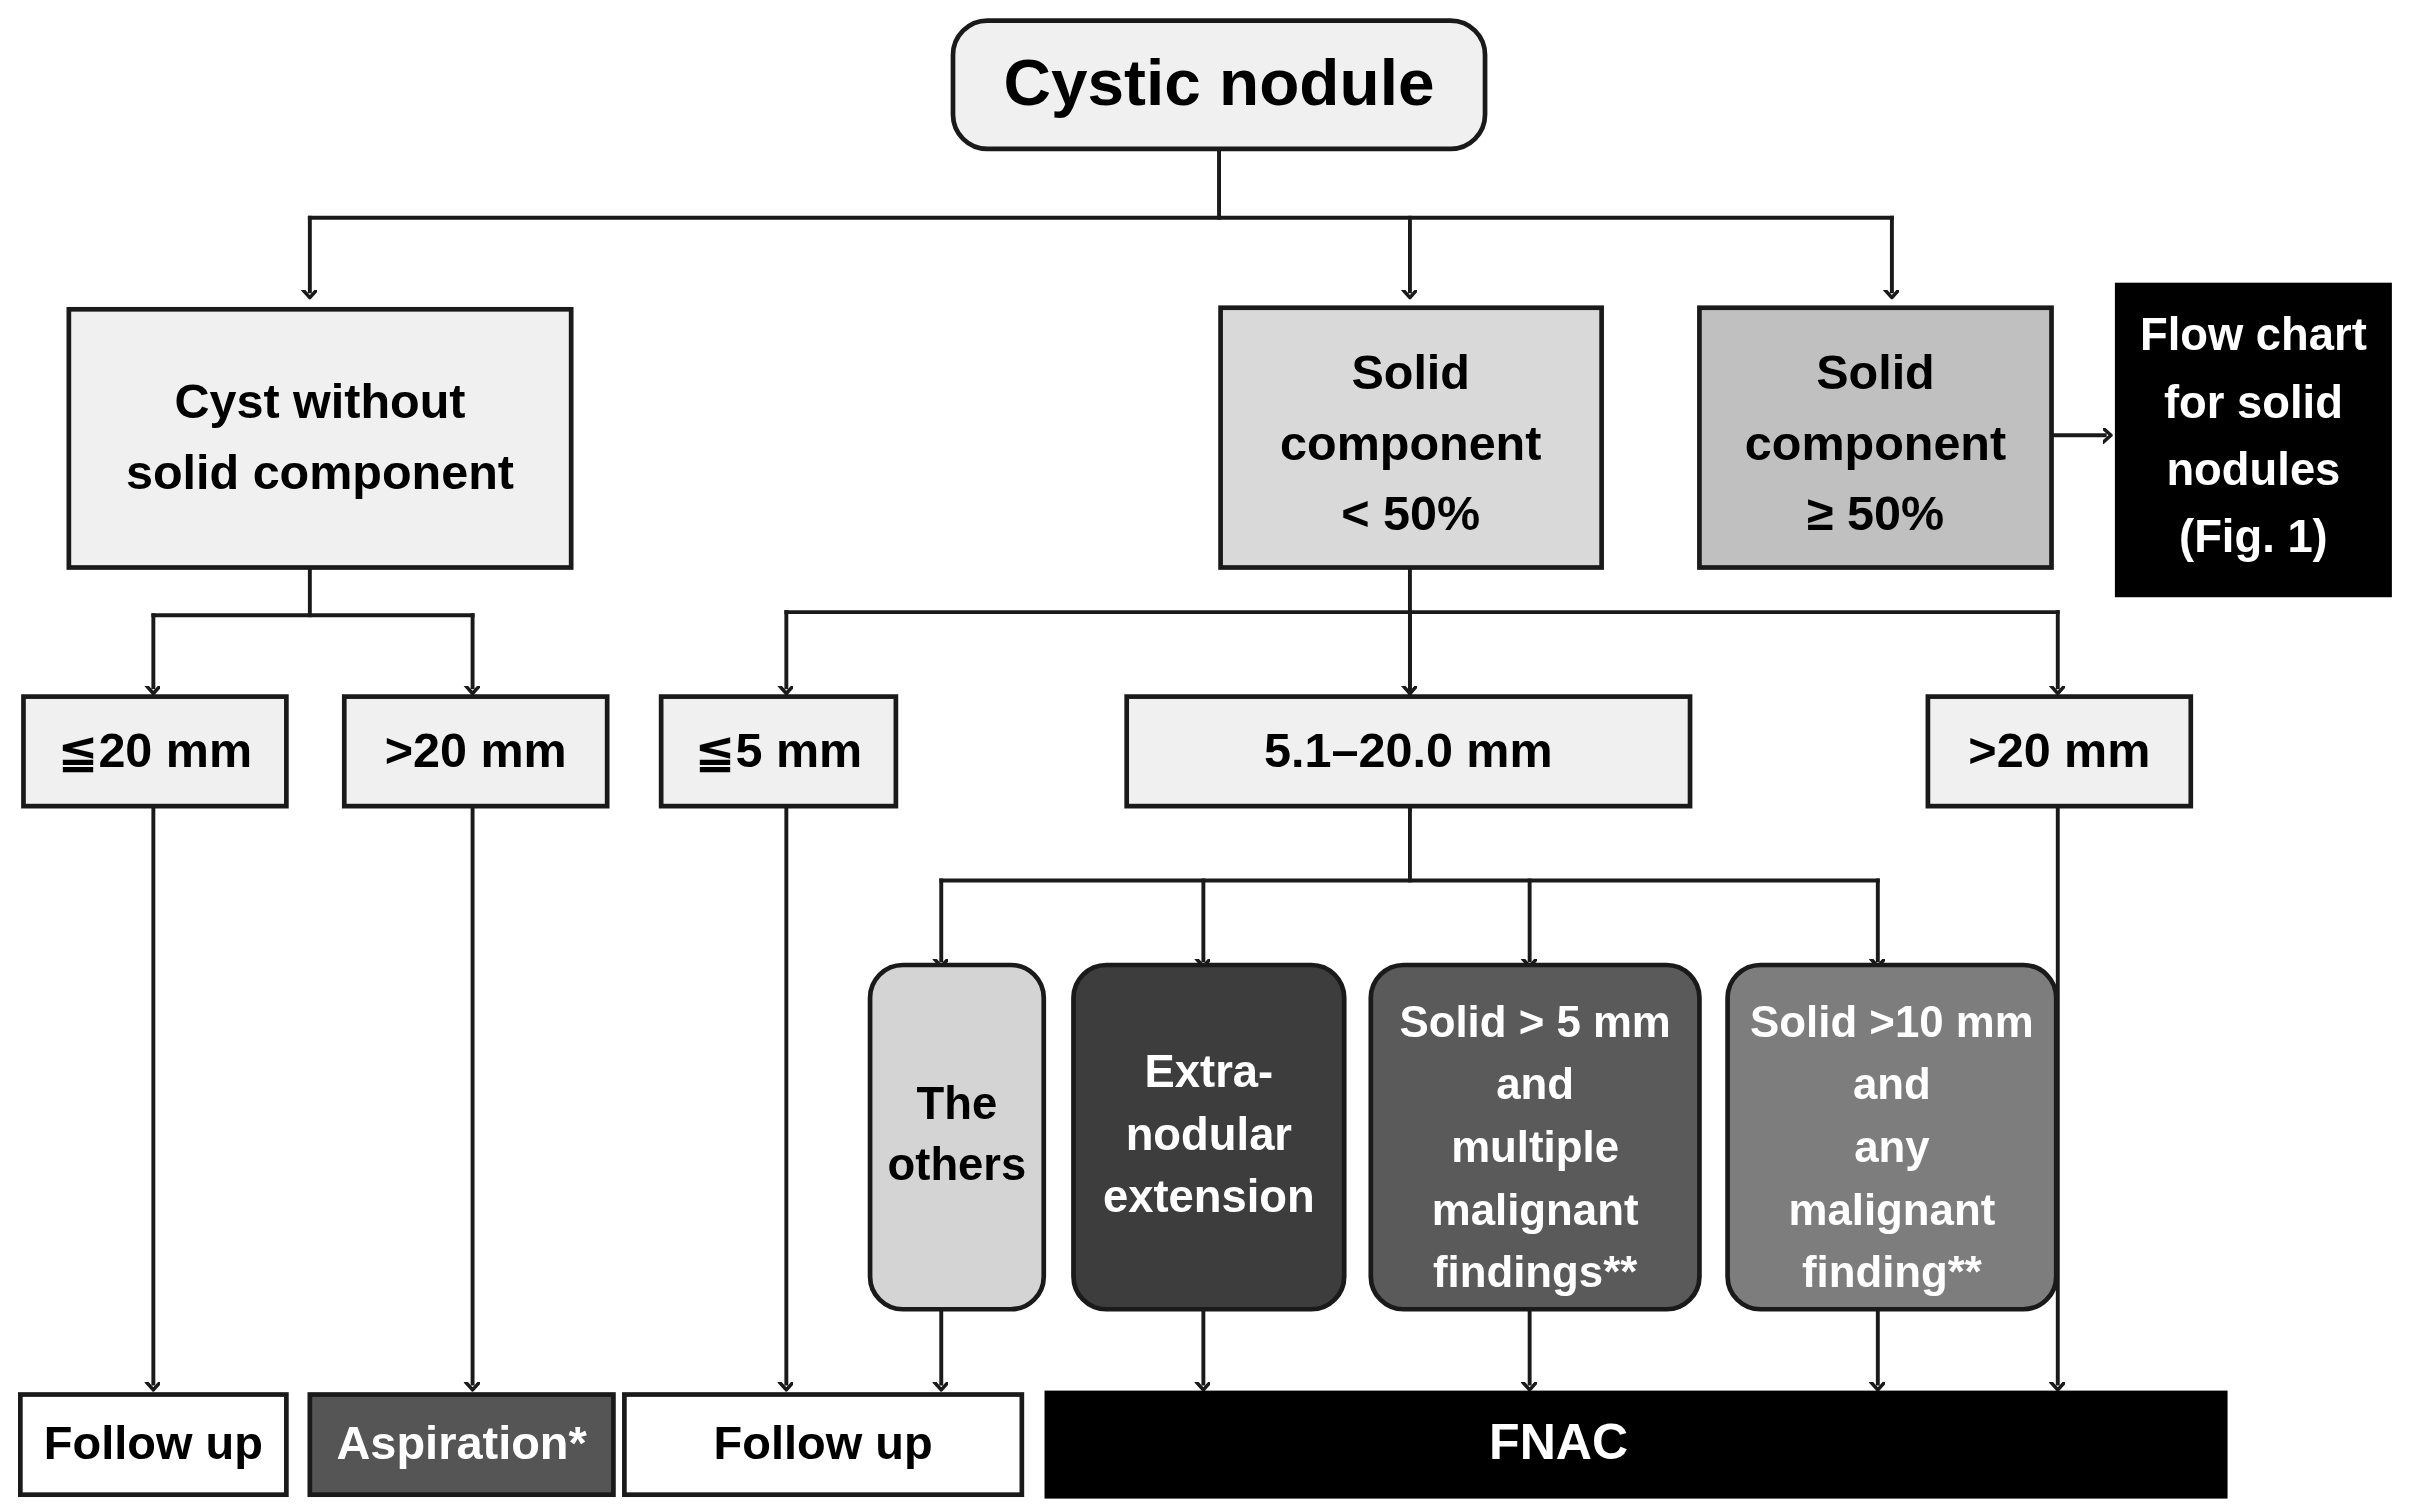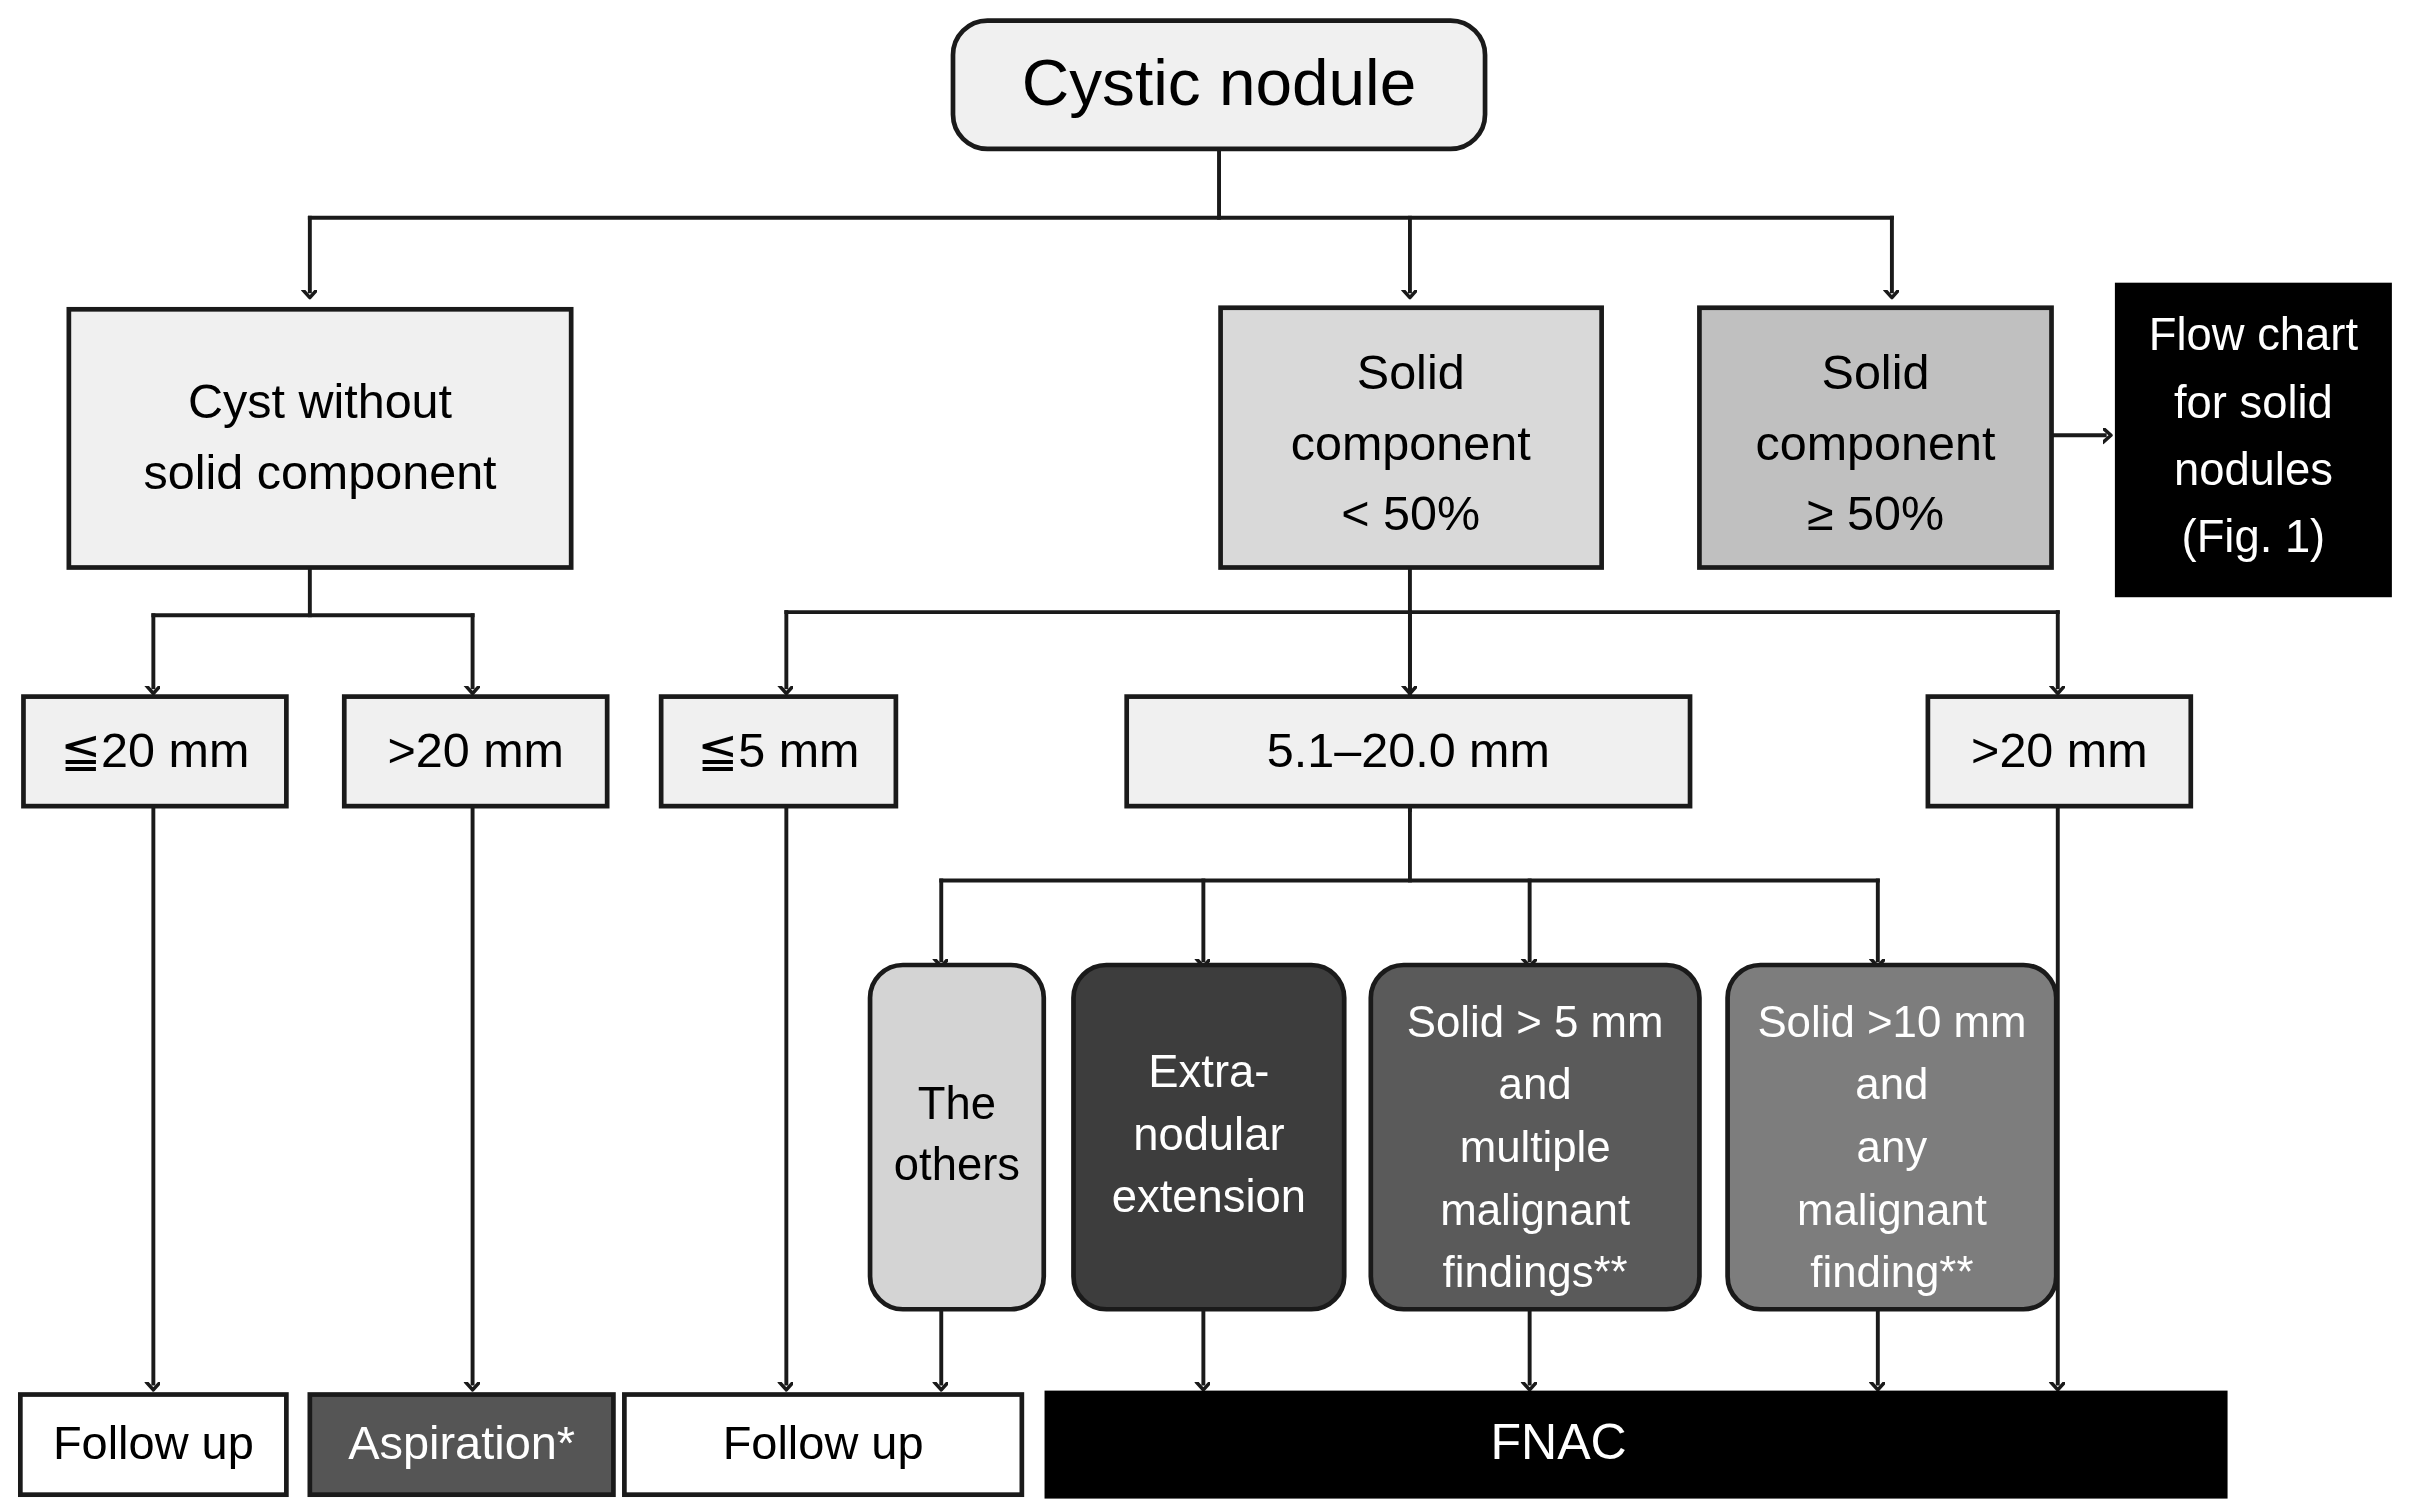--- a/index.html
+++ b/index.html
@@ -1,18 +1,18 @@
 <!DOCTYPE html>
 <html style="font-size:12.5px"><head>
 <meta charset="utf-8">
 <style>
   html,body{margin:0;padding:0;background:#ffffff;}
   body{width:2413px;height:1509px;overflow:hidden;
        font-family:"Liberation Sans","DejaVu Sans",sans-serif;}
-  #stage{position:relative;width:1911px;height:1509px;background:#fff;}
+  #stage{position:relative;width:1911px;height:1509px;background:#fff;font-weight:bold;}
   svg{position:absolute;left:0;top:0;width:2413px;height:1509px;}
   .nodeText{font-family:"Liberation Sans","DejaVu Sans",sans-serif;
             text-anchor:middle;dominant-baseline:middle;}
 </style>
 </head>
 <body>
 
 <div id="stage">
 <svg viewBox="0 0 3084 1928" xmlns="http://www.w3.org/2000/svg">
   <defs>

